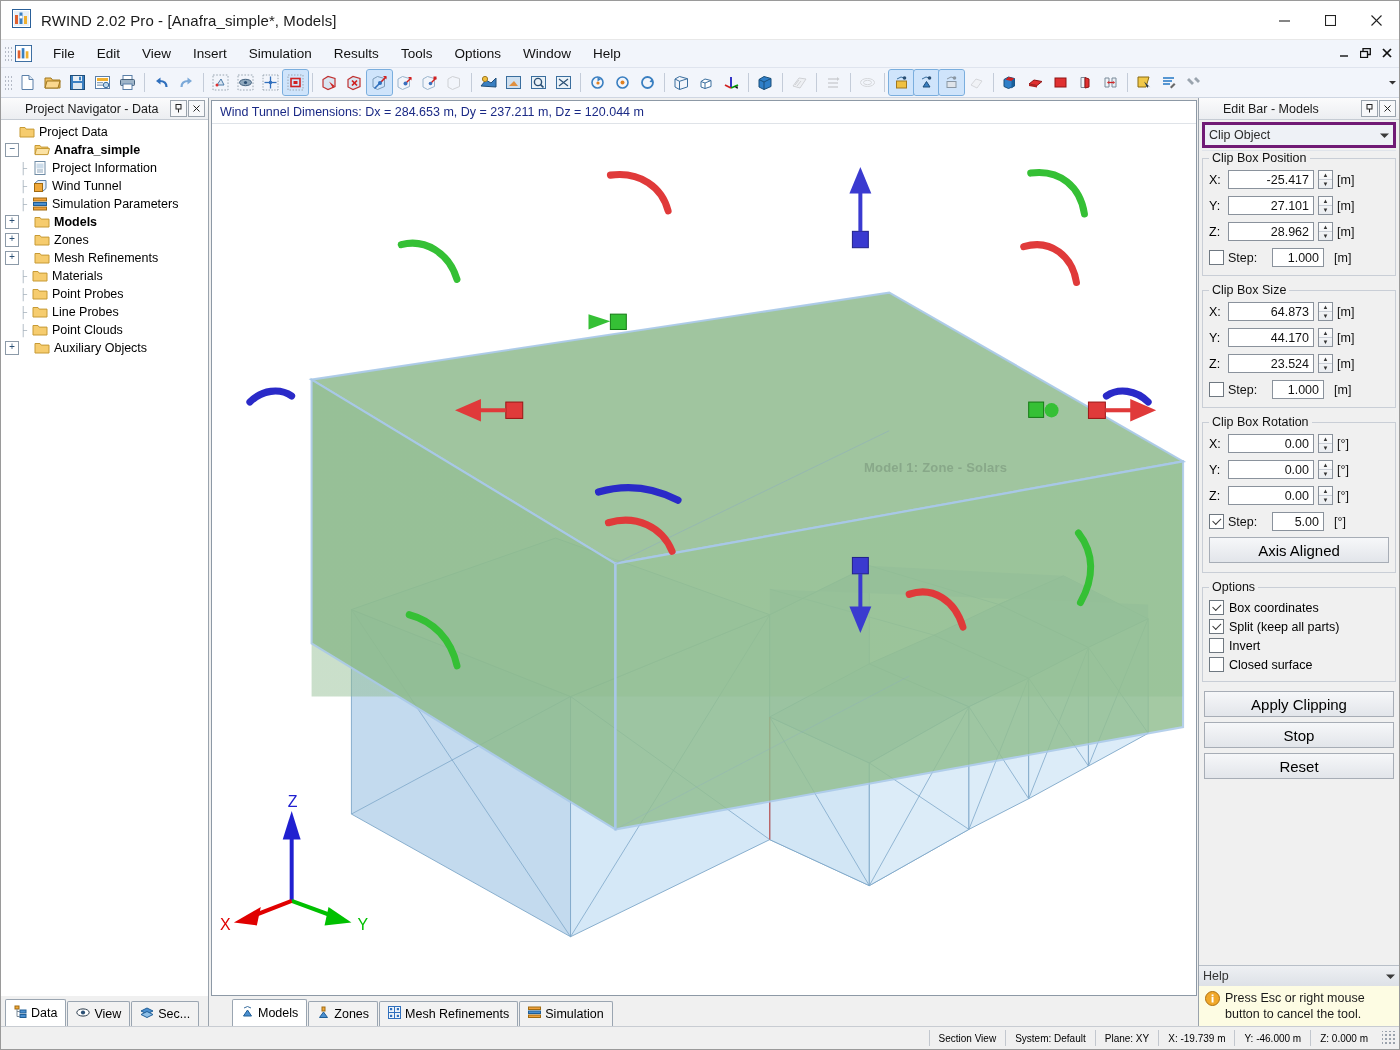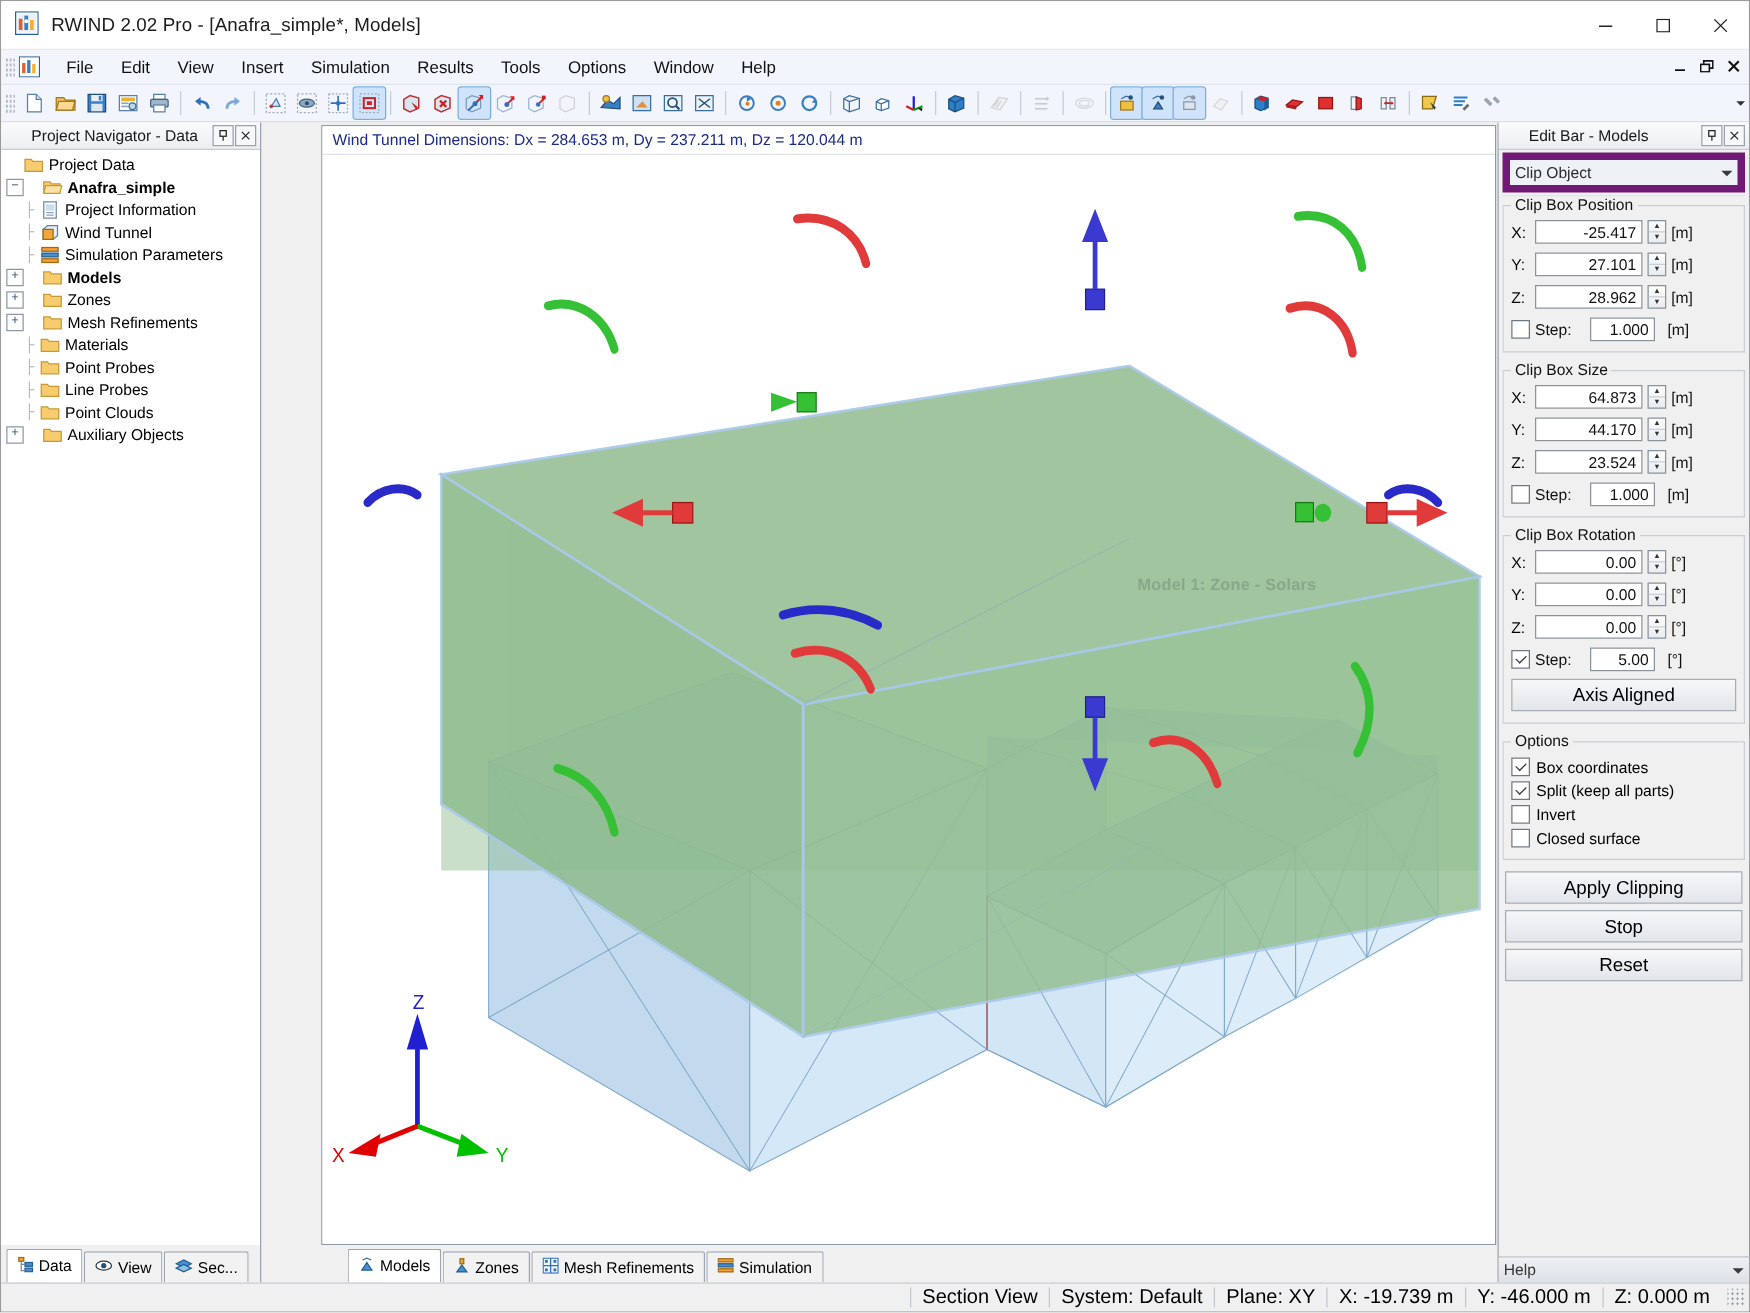--- a/index.html
+++ b/index.html
@@ -57,41 +57,41 @@
   .exp{width:12px;height:12px;border:1px solid #8c9aa8;background:#fff;
        display:flex;align-items:center;justify-content:center;font-size:10px;line-height:8px;
        color:#2a4f74;flex:none;font-family:"Liberation Mono",monospace;}
   .expspacer{width:12px;flex:none;}
   .guide{width:13px;flex:none;text-align:center;color:#a6b2bd;font-size:11px;line-height:1;}
   .tlbl{margin-left:4px;}
   .tlbl.b{font-weight:bold;}
   .ico{width:16px;height:16px;flex:none;margin-left:2px;position:relative;}
 
   
-  .center{flex:1;display:flex;flex-direction:column;min-width:0;background:#f0f0f0;padding:2px 1px 0 2px;box-sizing:border-box;margin-left:46px;}
+  .center{flex:1;display:flex;flex-direction:column;min-width:0;background:#f0f0f0;padding:2px 1px 0 2px;box-sizing:border-box;}
   .vp-outer{flex:1;border:1px solid #8d99a6;background:#fff;display:flex;flex-direction:column;min-height:0;position:relative;}
   .vp-hd{height:22px;min-height:22px;display:flex;align-items:center;padding-left:8px;
          font-size:12.5px;color:#1b2a86;border-bottom:1px solid #dfe3e8;background:#fff;}
   .vp{flex:1;position:relative;background:#fff;overflow:hidden;}
   .vp svg{position:absolute;inset:0;width:100%;height:100%;}
   .modellbl{position:absolute;left:652px;top:336px;font-size:13px;font-weight:bold;
             color:#88a889;letter-spacing:.2px;pointer-events:none;}
 
   
   .tabrow{height:30px;min-height:30px;display:flex;align-items:flex-end;background:#f0f0f0;padding-left:4px;gap:0;}
   .tab{height:24px;display:flex;align-items:center;gap:4px;padding:0 8px;
        border:1px solid #9aa5b1;border-bottom:none;background:#f2f2f2;
        border-radius:2px 2px 0 0;margin-right:1px;font-size:12.5px;white-space:nowrap;}
   .tab.act{background:#fff;height:26px;}
   .tabgap{width:17px;}
 
   
   .edit{width:200px;min-width:200px;display:flex;flex-direction:column;background:#f0f0f0;
         border-left:1px solid #9aa3ad;}
-  .combo{height:20px;margin:2px 3px 0 3px;border:6px solid #701a75;background:#eef1f6;
+  .combo{height:20px;margin:2px 3px 0 3px;border:3px solid #701a75;background:#eef1f6;
          display:flex;align-items:center;padding:0 4px;font-size:12.5px;color:#2b2b2b;}
   .combo .cv{flex:1;}
   .scroll{flex:1;overflow:hidden;position:relative;border-top:1px solid #e0e4ea;margin:2px 3px 0 3px;background:#f0f0f0;}
   fieldset.grp{border:1px solid #c9ced6;margin:0 0 7px 0;padding:4px 6px 7px 6px;}
   fieldset.grp legend{font-size:12.5px;padding:0 3px;color:#111;}
   .row{display:flex;align-items:center;gap:4px;margin-bottom:5px;height:21px;}
   .rlbl{width:15px;font-size:12.5px;}
   .inp{height:19px;border:1px solid #8a929c;background:#fff;font-size:12.5px;
        display:flex;align-items:center;justify-content:flex-end;padding:0 4px;
        font-family:"Liberation Sans",sans-serif;color:#111;box-sizing:border-box;}
@@ -111,21 +111,21 @@
   .btn{height:24px;border:1px solid #a7adb6;background:linear-gradient(#f6f7f9,#e2e5ea);
        display:flex;align-items:center;justify-content:center;font-size:15px;margin:0 0 5px 0;}
   .btn.aa{margin:2px 0 2px 0;}
   .helphd{height:20px;display:flex;align-items:center;padding:0 4px;font-size:12.5px;
           background:linear-gradient(#eef0f3,#dde1e7);border-top:1px solid #b8bfc8;color:#333;}
   .helpbody{height:40px;background:#fdfce3;display:flex;gap:5px;padding:5px 6px;font-size:12.5px;
             line-height:1.25;color:#1a1a1a;box-sizing:border-box;}
 
   
   .status{height:22px;min-height:22px;background:#f0f0f0;border-top:1px solid #c8ccd2;
-          display:flex;align-items:center;font-size:16px;}
+          display:flex;align-items:center;font-size:10px;}
   .sfill{flex:1;}
   .scell{padding:0 9px;height:16px;display:flex;align-items:center;border-left:1px solid #c2c7ce;
          white-space:nowrap;}
   .sgrip{width:14px;height:14px;margin:0 3px 0 5px;
          background-image:radial-gradient(#9aa2ac 0.9px, transparent 1px);
          background-size:4px 4px;background-position:bottom right;}
 </style>
 </head>
 <body>
 
@@ -1091,20 +1091,29 @@
         </div>
       </div>
 
       <div class="helphd">
         <span>Help</span>
         <span style="margin-left:auto;">
           <svg width="9" height="6">
               <path d="M0 0.5 4.5 5 9 0.5z" fill="#3a3a3a"></path>
             </svg></span>
       </div>
+      <div class="helpbody">
+        <span style="flex:none;">
+          <svg width="15" height="15">
+              <circle cx="7.5" cy="7.5" r="7" fill="#f0a82a" stroke="#b07010"></circle>
+              <rect x="6.6" y="6" width="1.9" height="5.5" fill="#fff"></rect>
+              <rect x="6.6" y="3.4" width="1.9" height="1.9" fill="#fff"></rect>
+            </svg></span>
+        <span>Press Esc or right mouse button to cancel the tool.</span>
+      </div>
     </div>
   </div>
 
   <div class="status">
     <div class="sfill"></div>
     <div class="scell">Section View</div>
     <div class="scell">System: Default</div>
     <div class="scell">Plane: XY</div>
     <div class="scell">X:  -19.739 m</div>
     <div class="scell">Y:  -46.000 m</div>

